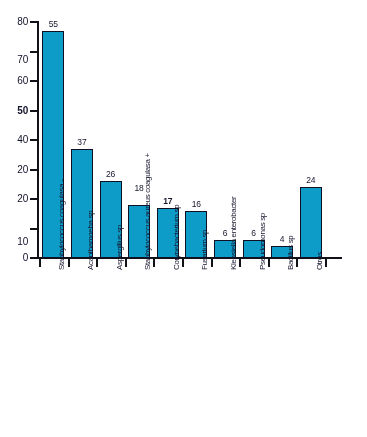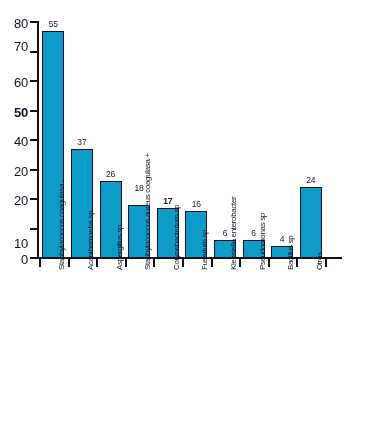--- a/index.html
+++ b/index.html
@@ -44,21 +44,21 @@
   .y-tick {
     position: absolute;
     left: 30px;
     width: 8px;
     height: 2px;
     background: #111118;
   }
   .y-tick-label {
     position: absolute;
     right: 341px; 
-    font-size: 13px;
+    font-size: 10px;
     color: #12122a;
     text-align: right;
     letter-spacing: -0.2px;
   }
 
   .x-tick {
     position: absolute;
     top: 259px;
     width: 2px;
     height: 8px;
@@ -107,21 +107,21 @@
       <div class="y-tick-label" style="left: 6px; width: 22px; right: auto; top: 193px;">20</div>
       <div class="y-tick" style="top: 168.5px;"></div>
       <div class="y-tick-label" style="left: 6px; width: 22px; right: auto; top: 163.5px;">20</div>
       <div class="y-tick" style="top: 139px;"></div>
       <div class="y-tick-label" style="left: 6px; width: 22px; right: auto; top: 134px;">40</div>
       <div class="y-tick" style="top: 109.5px;"></div>
       <div class="y-tick-label" style="left: 6px; width: 22px; right: auto; top: 104.5px; font-weight: bold;">50</div>
       <div class="y-tick" style="top: 80px;"></div>
       <div class="y-tick-label" style="left: 6px; width: 22px; right: auto; top: 75px;">60</div>
       <div class="y-tick" style="top: 50.5px;"></div>
-      <div class="y-tick-label" style="left: 6px; width: 22px; right: auto; top: 39px;">70</div>
+      <div class="y-tick-label" style="left: 6px; width: 22px; right: auto; top: 54px;">70</div>
       <div class="y-tick" style="top: 21px;"></div>
       <div class="y-tick-label" style="left: 6px; width: 22px; right: auto; top: 16px;">80</div>
     </div>
   <div id="x-ticks">
       <div class="x-tick" style="left: 39px;"></div>
       <div class="x-tick" style="left: 67.6px;"></div>
       <div class="x-tick" style="left: 96.2px;"></div>
       <div class="x-tick" style="left: 124.8px;"></div>
       <div class="x-tick" style="left: 153.4px;"></div>
       <div class="x-tick" style="left: 182px;"></div>

